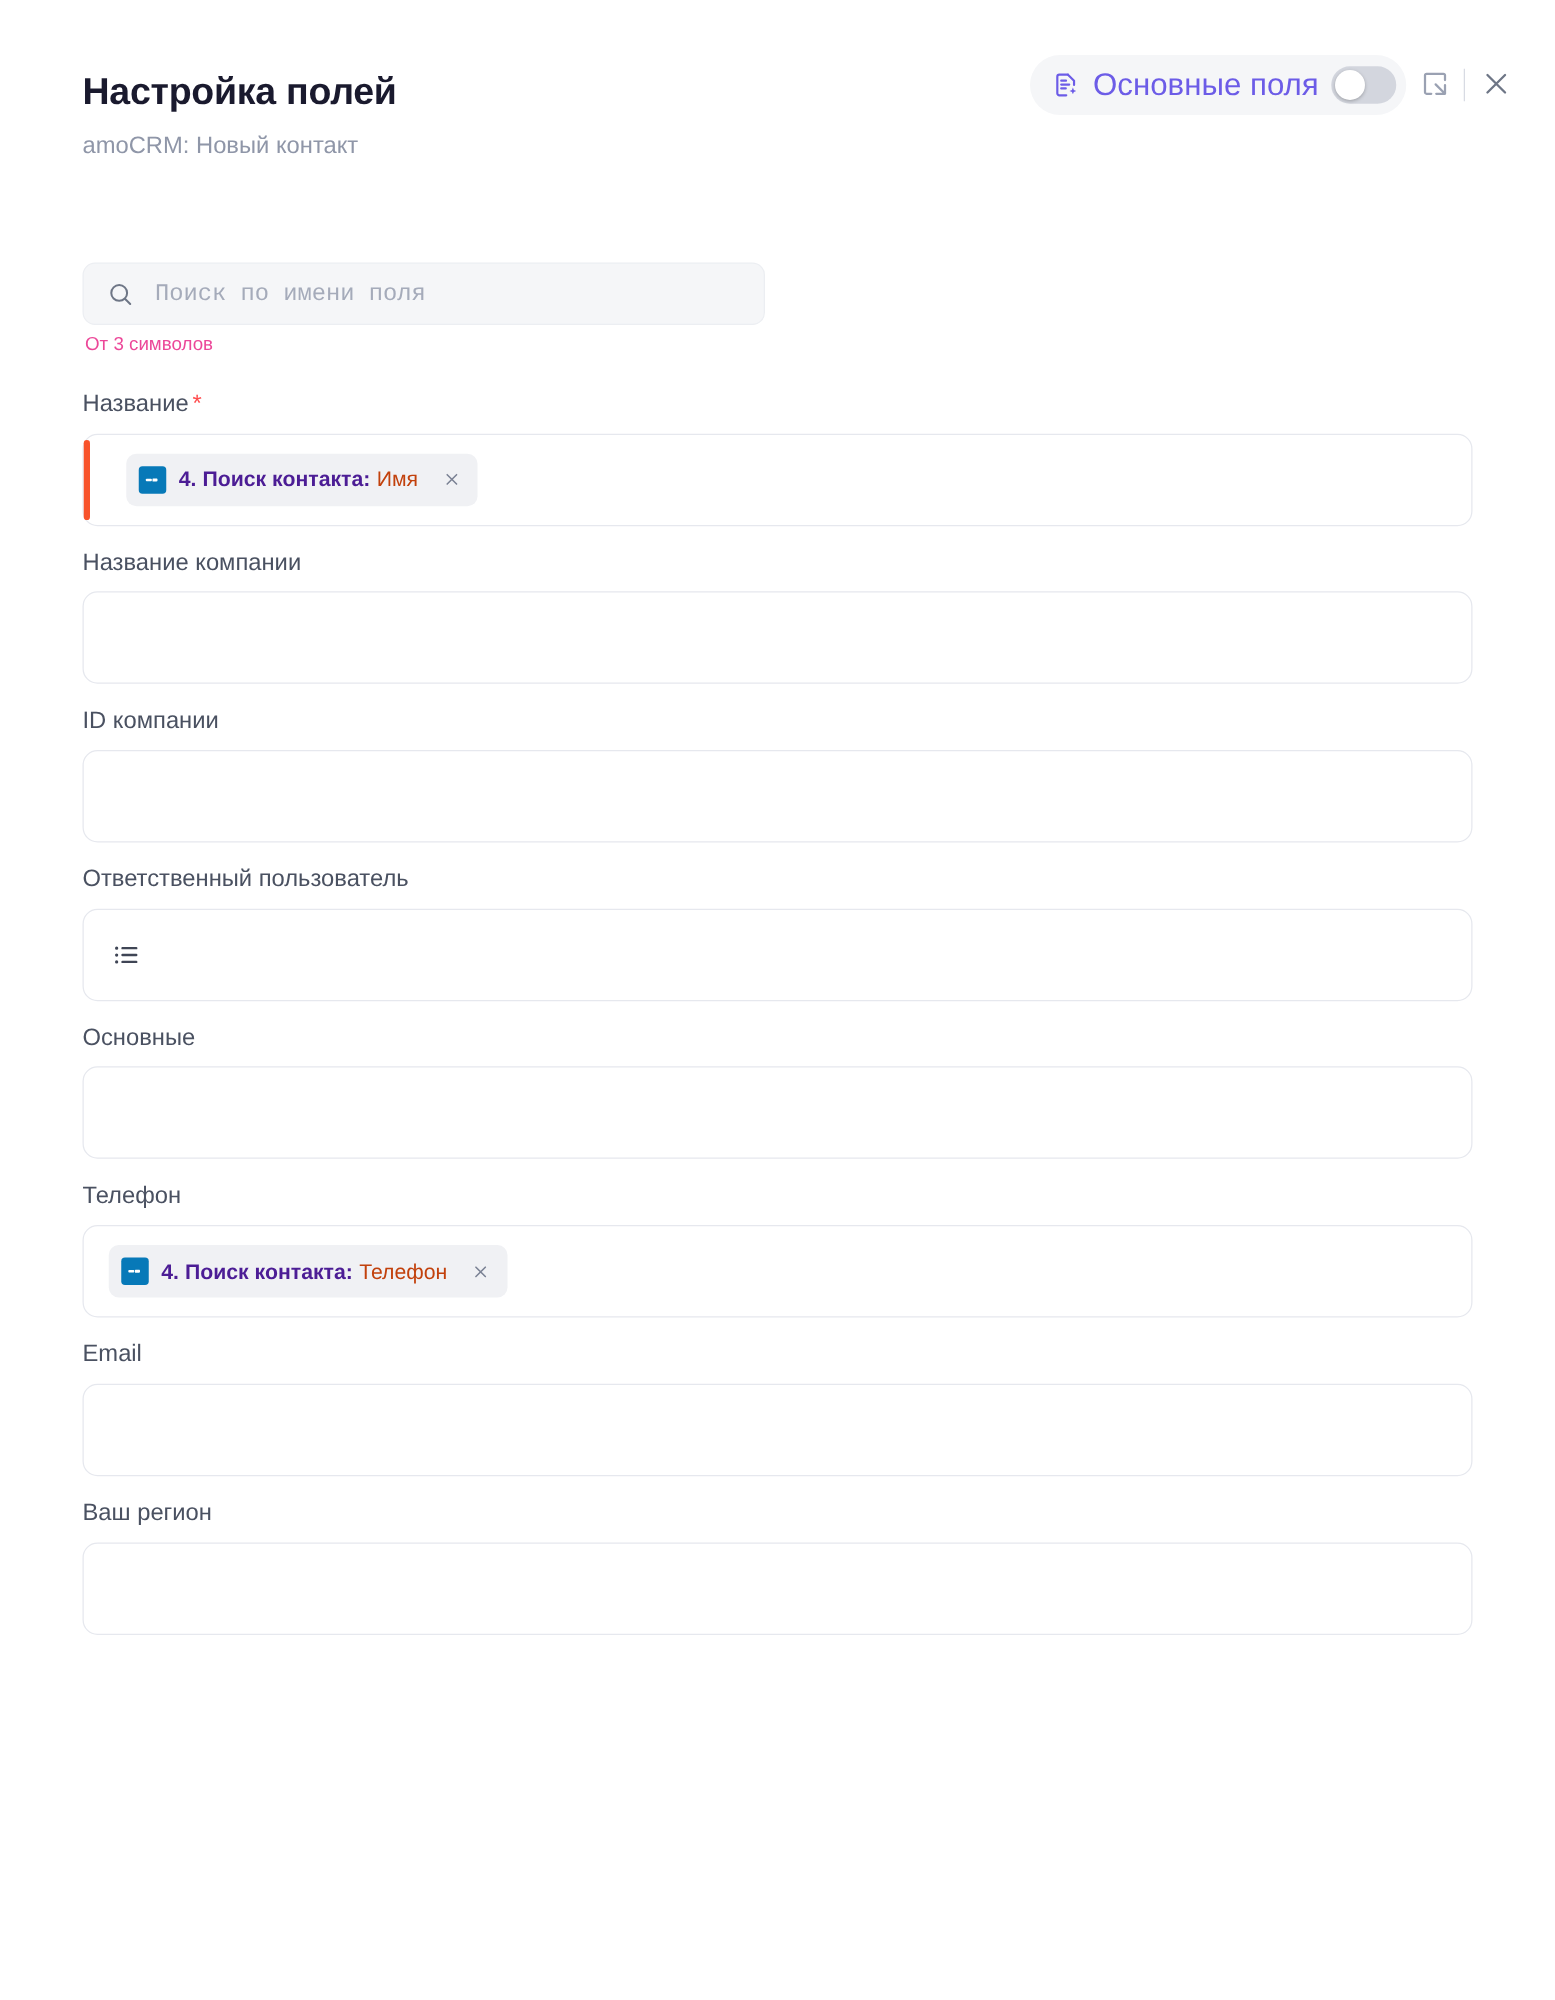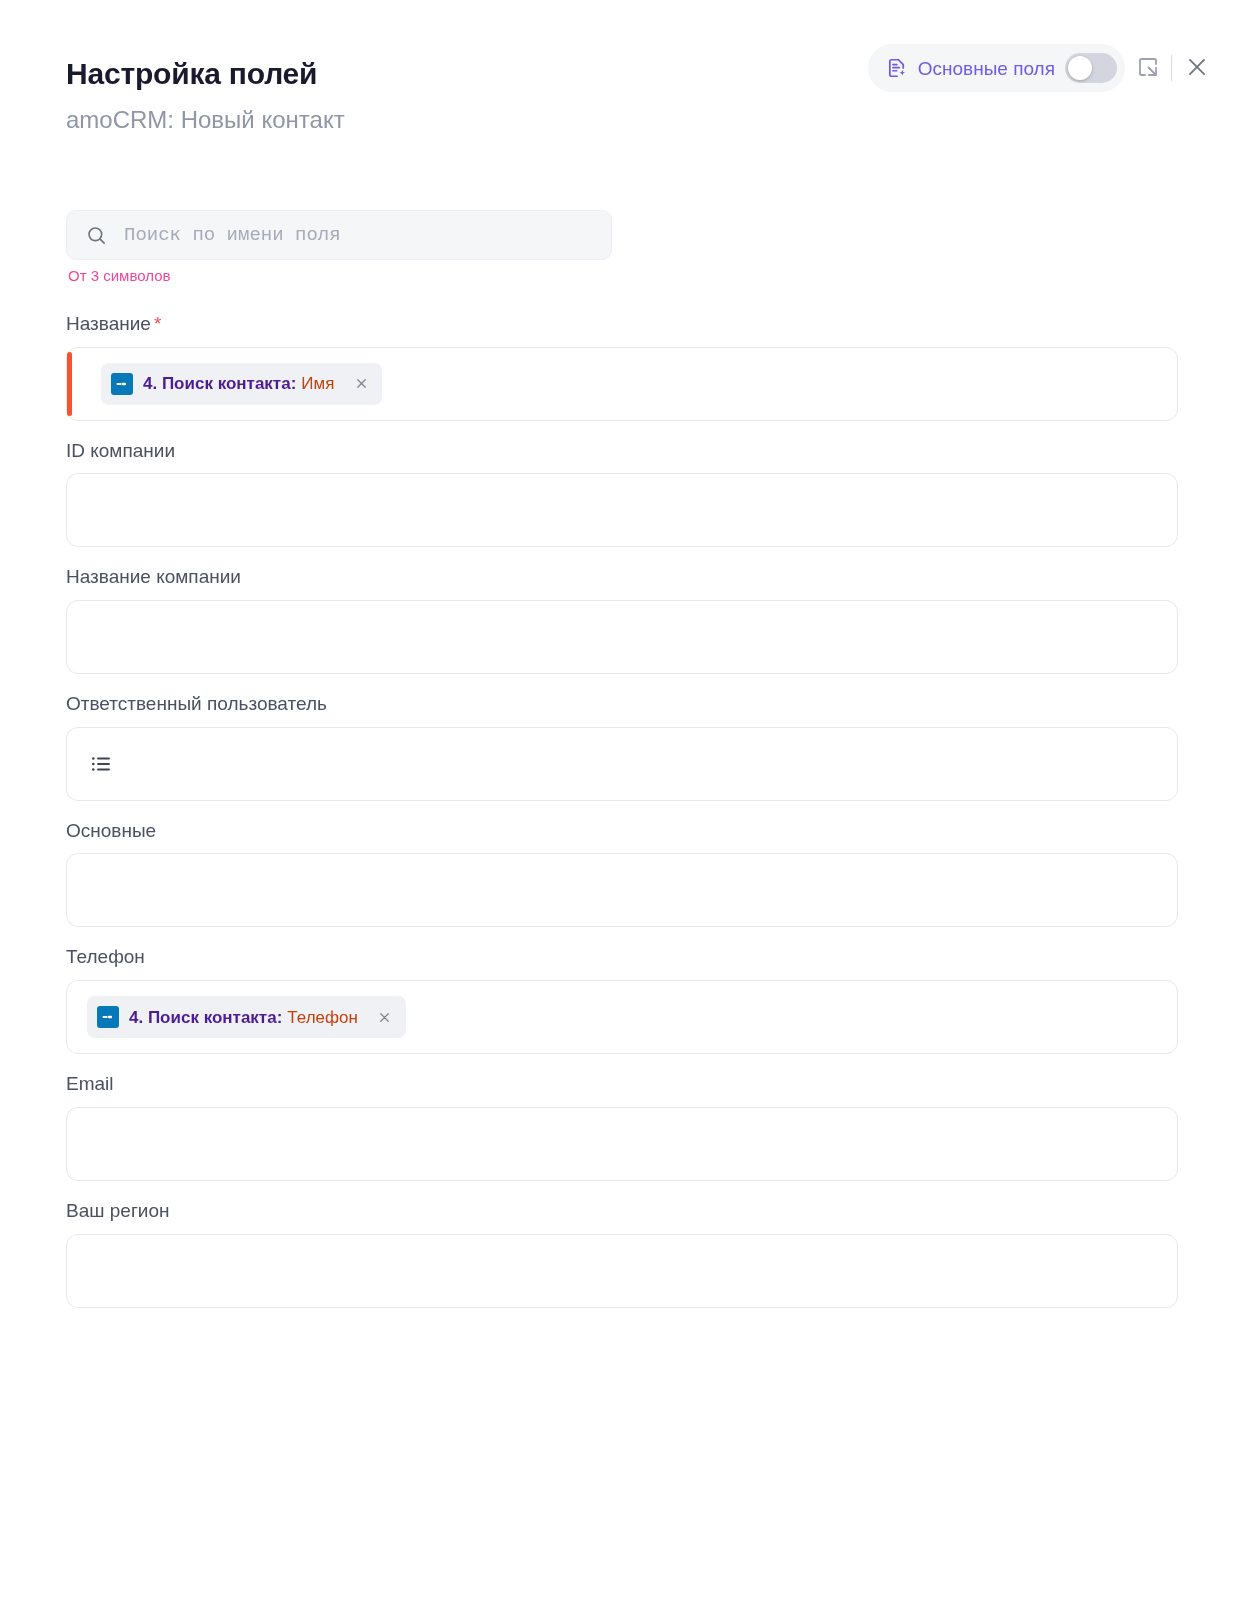--- a/index.html
+++ b/index.html
@@ -39,21 +39,21 @@
     color: #1a1a2e;
     letter-spacing: -0.2px;
     margin: 0;
     line-height: 1.2;
   }
 
   .subtitle {
     position: absolute;
     left: 66px;
     top: 106px;
-    font-size: 24px;
+    font-size: 19px;
     color: #8f96a8;
     line-height: 1.2;
   }
 
   .header-actions {
     position: absolute;
     right: 24px;
     top: 44px;
     display: flex;
     align-items: center;
@@ -74,21 +74,21 @@
     user-select: none;
   }
   .main-fields-icon {
     display: flex;
     align-items: center;
     justify-content: center;
     width: 22px; height: 22px;
     flex: none;
   }
   .main-fields-label {
-    font-size: 19px;
+    font-size: 25px;
     color: #6c5ce7;
     white-space: nowrap;
     line-height: 1;
   }
   .toggle {
     position: relative;
     width: 52px;
     height: 30px;
     border-radius: 15px;
     background: #d3d6de;
@@ -331,25 +331,25 @@
             <span class="chip-text"><span class="chip-source">4. Поиск контакта:</span><span class="chip-value">Имя</span></span>
             <span class="chip-close">
               <svg width="15" height="15" viewBox="0 0 24 24" fill="none" stroke="#7b8294" stroke-width="2" stroke-linecap="round">
                 <path d="M6 6l12 12M18 6L6 18"></path>
               </svg>
             </span>
           </span>
         </div>
       </div>
       <div class="field">
+        <label class="field-label"><span>Название компании</span></label>
+        <div class="field-input plain"></div>
+      </div>
+      <div class="field">
         <label class="field-label"><span>ID компании</span></label>
-        <div class="field-input plain"></div>
-      </div>
-      <div class="field">
-        <label class="field-label"><span>Название компании</span></label>
         <div class="field-input plain"></div>
       </div>
       <div class="field">
         <label class="field-label"><span>Ответственный пользователь</span></label>
         <div class="field-input plain">
           <span class="list-icon-slot">
             <svg width="24" height="24" viewBox="0 0 24 24" fill="none" stroke="#3f4555" stroke-width="1.9" stroke-linecap="round">
               <path d="M9 6.5h11M9 12h11M9 17.5h11"></path>
               <path d="M4.3 6.5h.02M4.3 12h.02M4.3 17.5h.02" stroke-width="2.6"></path>
             </svg>

